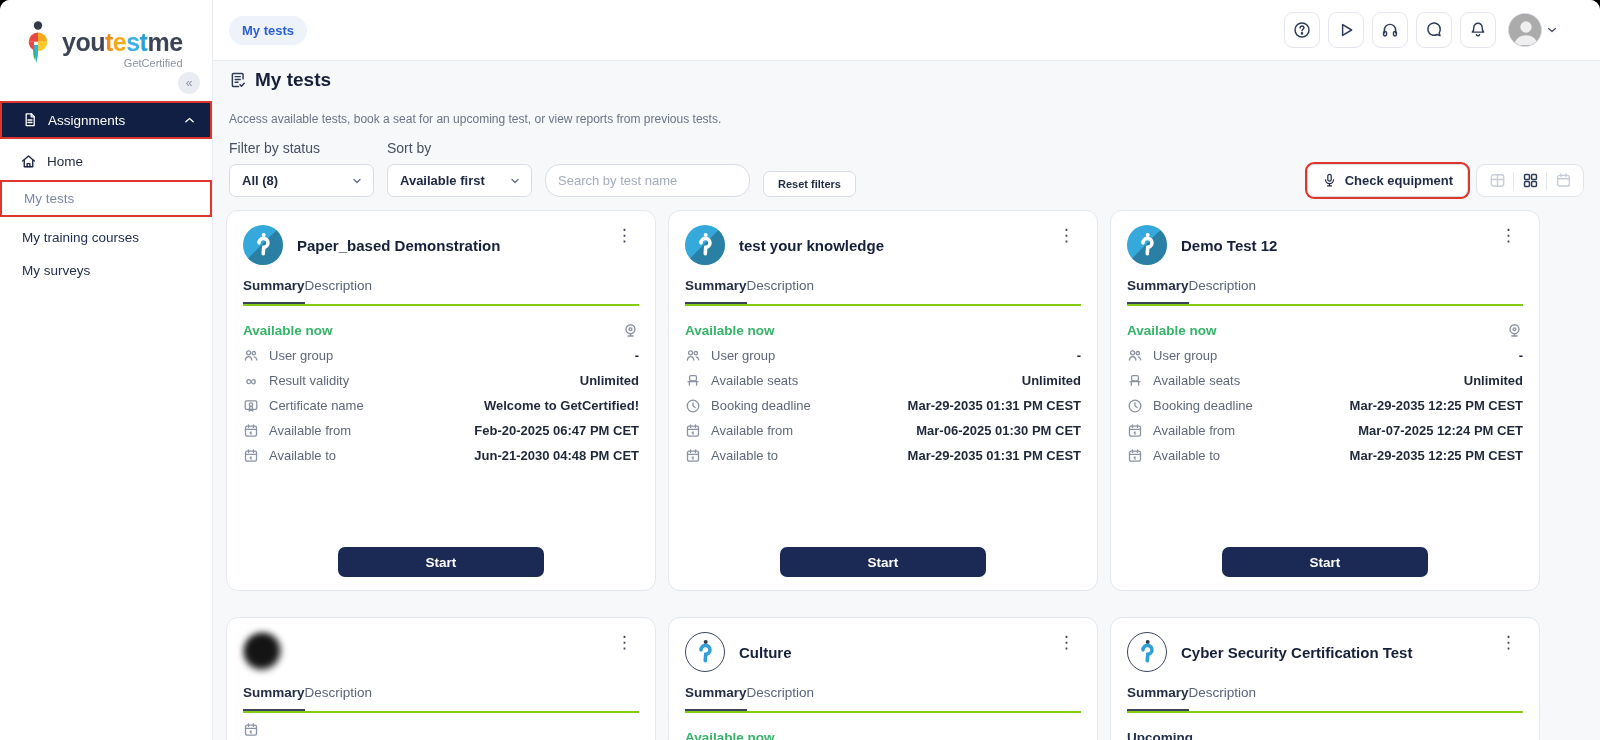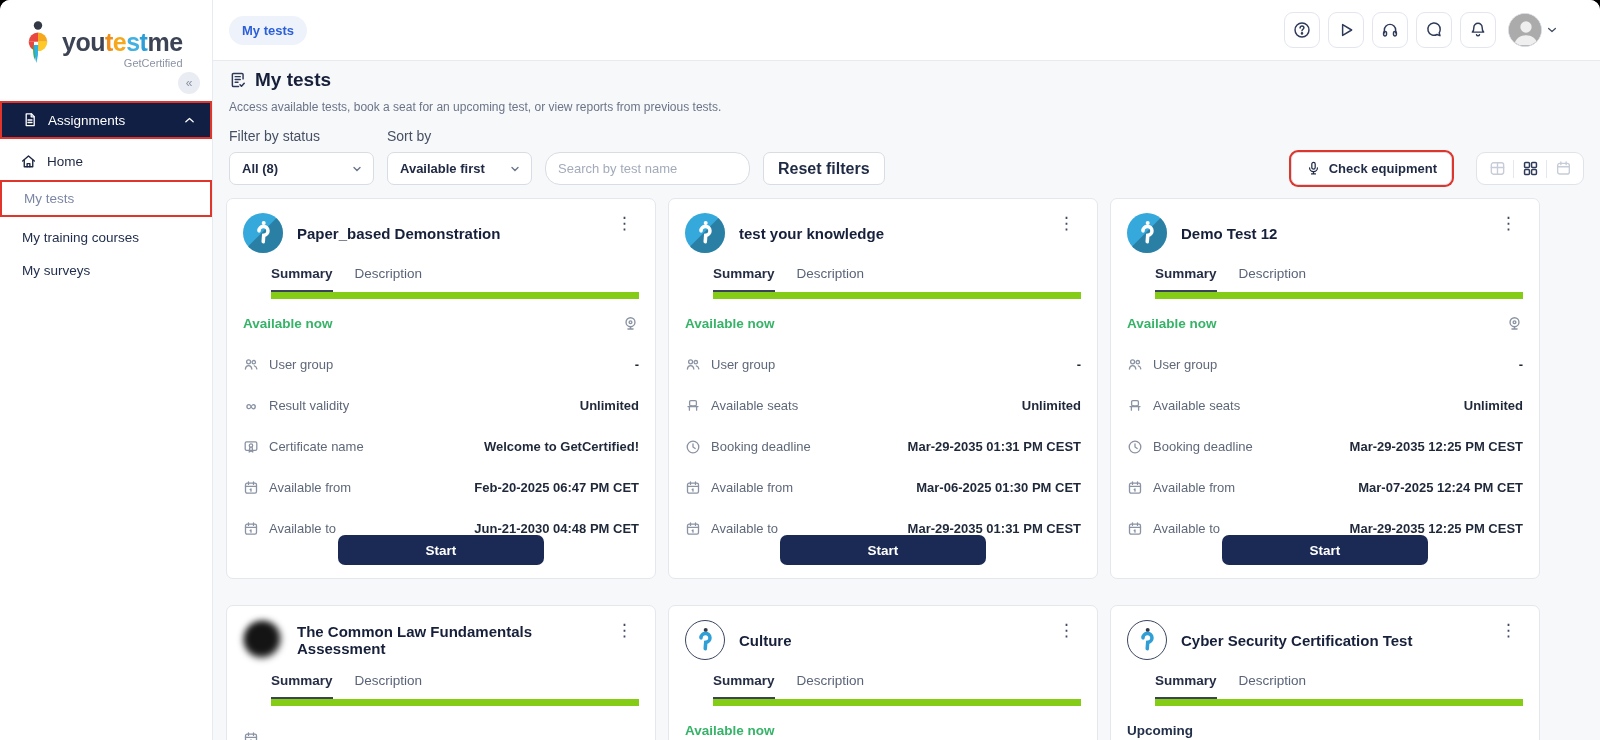--- a/index.html
+++ b/index.html
@@ -29,54 +29,54 @@
   .breadcrumb-pill { font-size:13px; font-weight:600; color:#2b5fd9; background:#eef2fb; padding:7px 13px; border-radius:16px; cursor:pointer; }
   .topbar-actions { margin-left:auto; display:flex; align-items:center; gap:8px; }
   .icon-btn { width:36px; height:36px; border:1px solid #e3e6ee; border-radius:9px; background:#fff; display:flex; align-items:center; justify-content:center; cursor:pointer; }
   .avatar-wrap { display:flex; align-items:center; gap:4px; margin-left:4px; cursor:pointer; }
   .avatar { width:34px; height:34px; border-radius:50%; overflow:hidden; background:#ababab; border:1px solid #d9dde5; }
 
   .content { flex:1; background:#f7f8fa; padding:6px 16px 0 13px; overflow:hidden; }
   .page-head { padding:2px 0 0 3px; }
   .page-title-row { display:flex; align-items:center; gap:8px; }
   .page-title { font-size:19px; font-weight:700; color:#17203a; }
-  .page-subtitle { font-size:12px; color:#6b7487; margin-top:9px; }
+  .page-subtitle { font-size:12px; color:#6b7487; margin-top:21px; }
 
   
   .filter-row { display:flex; align-items:flex-end; gap:13px; margin-top:14px; padding-left:3px; }
   .filter-group { display:flex; flex-direction:column; gap:8px; }
   .filter-label { font-size:14px; color:#465063; }
   .select { width:145px; height:33px; background:#fff; border:1px solid #d8dce5; border-radius:7px; display:flex; align-items:center; padding:0 10px 0 12px; font-size:13px; font-weight:600; color:#202a44; cursor:pointer; }
   .select .chev { margin-left:auto; }
   .search-input { width:205px; height:33px; background:#fff; border:1px solid #d8dce5; border-radius:15px; padding:0 12px; font-size:13px; color:#202a44; font-family:"Liberation Sans",sans-serif; }
   .search-input::placeholder { color:#a3abba; }
-  .btn-plain { height:33px; background:#fff; border:1px solid #d8dce5; border-radius:7px; padding:0 14px; font-size:16px; font-weight:700; color:#1f2a44; cursor:pointer; font-family:"Liberation Sans",sans-serif;text-align:center; }
-  .filter-right { margin-left:auto; display:flex; align-items:center; gap:24px; }
+  .btn-plain { height:26px; background:#fff; border:1px solid #d8dce5; border-radius:7px; padding:0 14px; font-size:11px; font-weight:700; color:#1f2a44; cursor:pointer; font-family:"Liberation Sans",sans-serif;text-align:center; }
+  .filter-right { margin-left:auto; display:flex; align-items:center; gap:8px; }
   .check-equip { display:flex; align-items:center; gap:8px; height:33px; background:#fff; border:1px solid #d8dce5; border-radius:7px; padding:0 14px; font-size:13px; font-weight:700; color:#1f2a44; cursor:pointer; }
   .view-toggles { display:flex; align-items:center; height:33px; background:#fff; border:1px solid #e0e3ea; border-radius:9px; padding:0 4px; }
   .view-toggle { width:32px; height:31px; display:flex; align-items:center; justify-content:center; cursor:pointer; }
   .vt-sep { width:1px; height:18px; background:#e4e7ee; }
 
   
   .cards-grid { display:grid; grid-template-columns:repeat(3,430px); column-gap:12px; row-gap:26px; margin-top:13px; }
-  .card { background:#fff; border:1px solid #e4e7ee; border-radius:7px; padding:14px 16px 28px; position:relative; height:381px; }
+  .card { background:#fff; border:1px solid #e4e7ee; border-radius:12px; padding:14px 16px 28px; position:relative; height:381px; }
   .card-head { display:flex; align-items:center; }
   .card-avatar { width:40px; height:40px; border-radius:50%; position:relative; overflow:hidden; flex:none; }
   .card-avatar.filled { background:#35a9db; }
   .card-avatar.filled .shadow { position:absolute; width:56px; height:56px; background:rgba(22,48,66,.35); transform:rotate(45deg); top:14px; left:8px; }
   .card-avatar.outline { background:#fff; border:1.5px solid #3a4660; }
   .card-avatar.blurred { background:radial-gradient(circle at 46% 46%, #141414 52%, rgba(20,20,20,0) 72%); filter:blur(3px); }
   .card-title { font-size:15px; font-weight:700; color:#17203a; margin-left:14px; }
   .kebab { margin-left:auto; color:#3f4a5f; font-size:17px; letter-spacing:0; line-height:1; cursor:pointer; padding:2px 6px; align-self:flex-start; }
-  .card-tabs { display:flex; gap:22px; margin-top:13px; border-bottom:7px solid #84cc16;margin-left:28px; }
+  .card-tabs { display:flex; margin-top:13px; border-bottom:2px solid #84cc16; }
   .card-tab { font-size:13.5px; padding-bottom:9px; color:#5a6478; cursor:pointer; border-bottom:2px solid transparent; }
   .card-tab.active { color:#252e45; font-weight:700; border-bottom-color:#3a4358; }
   .status-row { display:flex; align-items:center; justify-content:space-between; margin-top:15px; height:18px; }
   .status-text { font-size:13.5px; font-weight:600; }
-  .detail-row { display:flex; align-items:center; margin-top:24px; height:17px; }
+  .detail-row { display:flex; align-items:center; margin-top:8px; height:17px; }
   .detail-label { font-size:13px; color:#5f6879; margin-left:10px; }
   .detail-value { margin-left:auto; font-size:13px; font-weight:700; color:#1f2839; }
   .start-btn { position:absolute; bottom:13px; left:50%; transform:translateX(-50%); width:206px; height:30px; background:#1b2a55; color:#fff; border:none; border-radius:7px; font-size:13.5px; font-weight:700; cursor:pointer; font-family:"Liberation Sans",sans-serif; }
   .infinity-glyph { font-size:15px; color:#8a93a3; font-weight:700; line-height:1; width:16px; text-align:center; }
 </style>
 </head>
 <body>
 
 <div id="app">
 
@@ -505,21 +505,20 @@
                 </svg>
               </span>
               <span class="detail-label">Available to</span>
               <span class="detail-value">Mar-29-2035 12:25 PM CEST</span>
             </div>
             <button class="start-btn">Start</button>
           </article>
           <article class="card">
             <div class="card-head">
               <div class="card-avatar blurred"></div>
-              <h2 class="card-title">The Common Law Fundamentals Assessment</h2>
               <span class="kebab">⋮</span>
             </div>
             <div class="card-tabs">
               <span class="card-tab active">Summary</span>
               <span class="card-tab">Description</span>
             </div>
             <div class="detail-row">
               <span>
                 <svg class="ic" width="16" height="16" viewBox="0 0 16 16" fill="none" stroke="#8a93a3" stroke-width="1.3" stroke-linecap="round" stroke-linejoin="round">
                   <rect x="2.5" y="3.2" width="11" height="10" rx="1.6"></rect>

